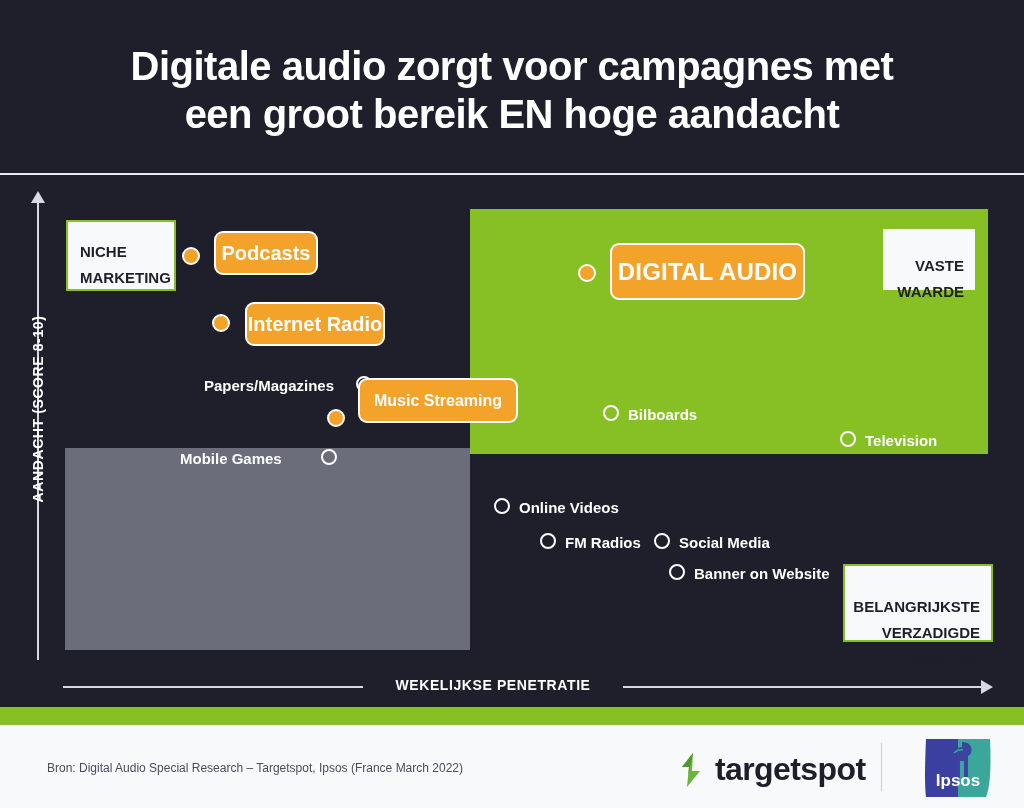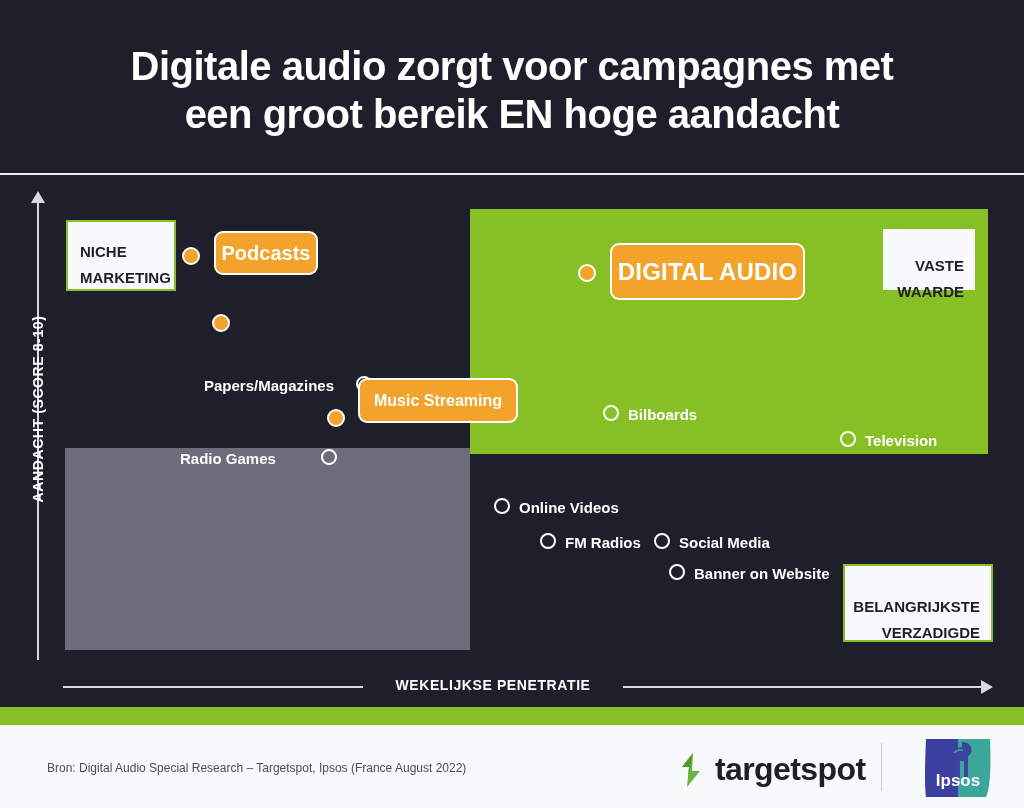--- a/index.html
+++ b/index.html
@@ -307,28 +307,29 @@
     <div id="callout-vaste" class="callout">VASTE
 WAARDE</div>
     <div id="callout-belang" class="callout">BELANGRIJKSTE
 VERZADIGDE
 KANALEN</div>
 
     <div class="dot-filled" style="left:182px; top:71px;"></div>
     <div id="pill-podcasts" class="pill">Podcasts</div>
 
     <div class="dot-filled" style="left:212px; top:138px;"></div>
+    <div id="pill-internet" class="pill">Internet Radio</div>
 
     <div class="plabel right-align" style="left:204px; top:201px; width:140px;">Papers/Magazines</div>
     <div class="dot-hollow" style="left:356px; top:200px;"></div>
 
     <div class="dot-filled" style="left:327px; top:233px;"></div>
     <div id="pill-music" class="pill">Music Streaming</div>
 
-    <div class="plabel right-align" style="left:180px; top:274px; width:130px;">Radio Games</div>
+    <div class="plabel right-align" style="left:180px; top:274px; width:130px;">Mobile Games</div>
     <div class="dot-hollow" style="left:321px; top:273px;"></div>
 
     <div class="dot-filled" style="left:578px; top:88px;"></div>
     <div id="pill-digital" class="pill">DIGITAL AUDIO</div>
 
     <div class="dot-hollow on-green" style="left:603px; top:229px;"></div>
     <div class="plabel" style="left:628px; top:230px;">Bilboards</div>
 
     <div class="dot-hollow on-green" style="left:840px; top:255px;"></div>
     <div class="plabel" style="left:865px; top:256px;">Television</div>
@@ -343,21 +344,21 @@
     <div class="plabel" style="left:679px; top:358px;">Social Media</div>
 
     <div class="dot-hollow" style="left:669px; top:388px;"></div>
     <div class="plabel" style="left:694px; top:389px;">Banner on Website</div>
 
   </div>
 
   <div id="green-bar"></div>
   <div id="footer">
 
-    <div id="source-text">Bron: Digital Audio Special Research – Targetspot, Ipsos (France August 2022)</div>
+    <div id="source-text">Bron: Digital Audio Special Research – Targetspot, Ipsos (France March 2022)</div>
 
     <div id="logo-targetspot">
       <svg width="30" height="34" viewBox="0 0 30 34">
         <path d="M17 0 L6 14 L13 14 L11 34 L24 18 L16 18 Z" fill="#6cb33f"></path>
         <path d="M17 0 L6 14 L13 14 L12 24 Z" fill="#4e9a2a"></path>
       </svg>
       <span id="ts-wordmark">targetspot</span>
     </div>
 
     <div id="footer-divider"></div>

